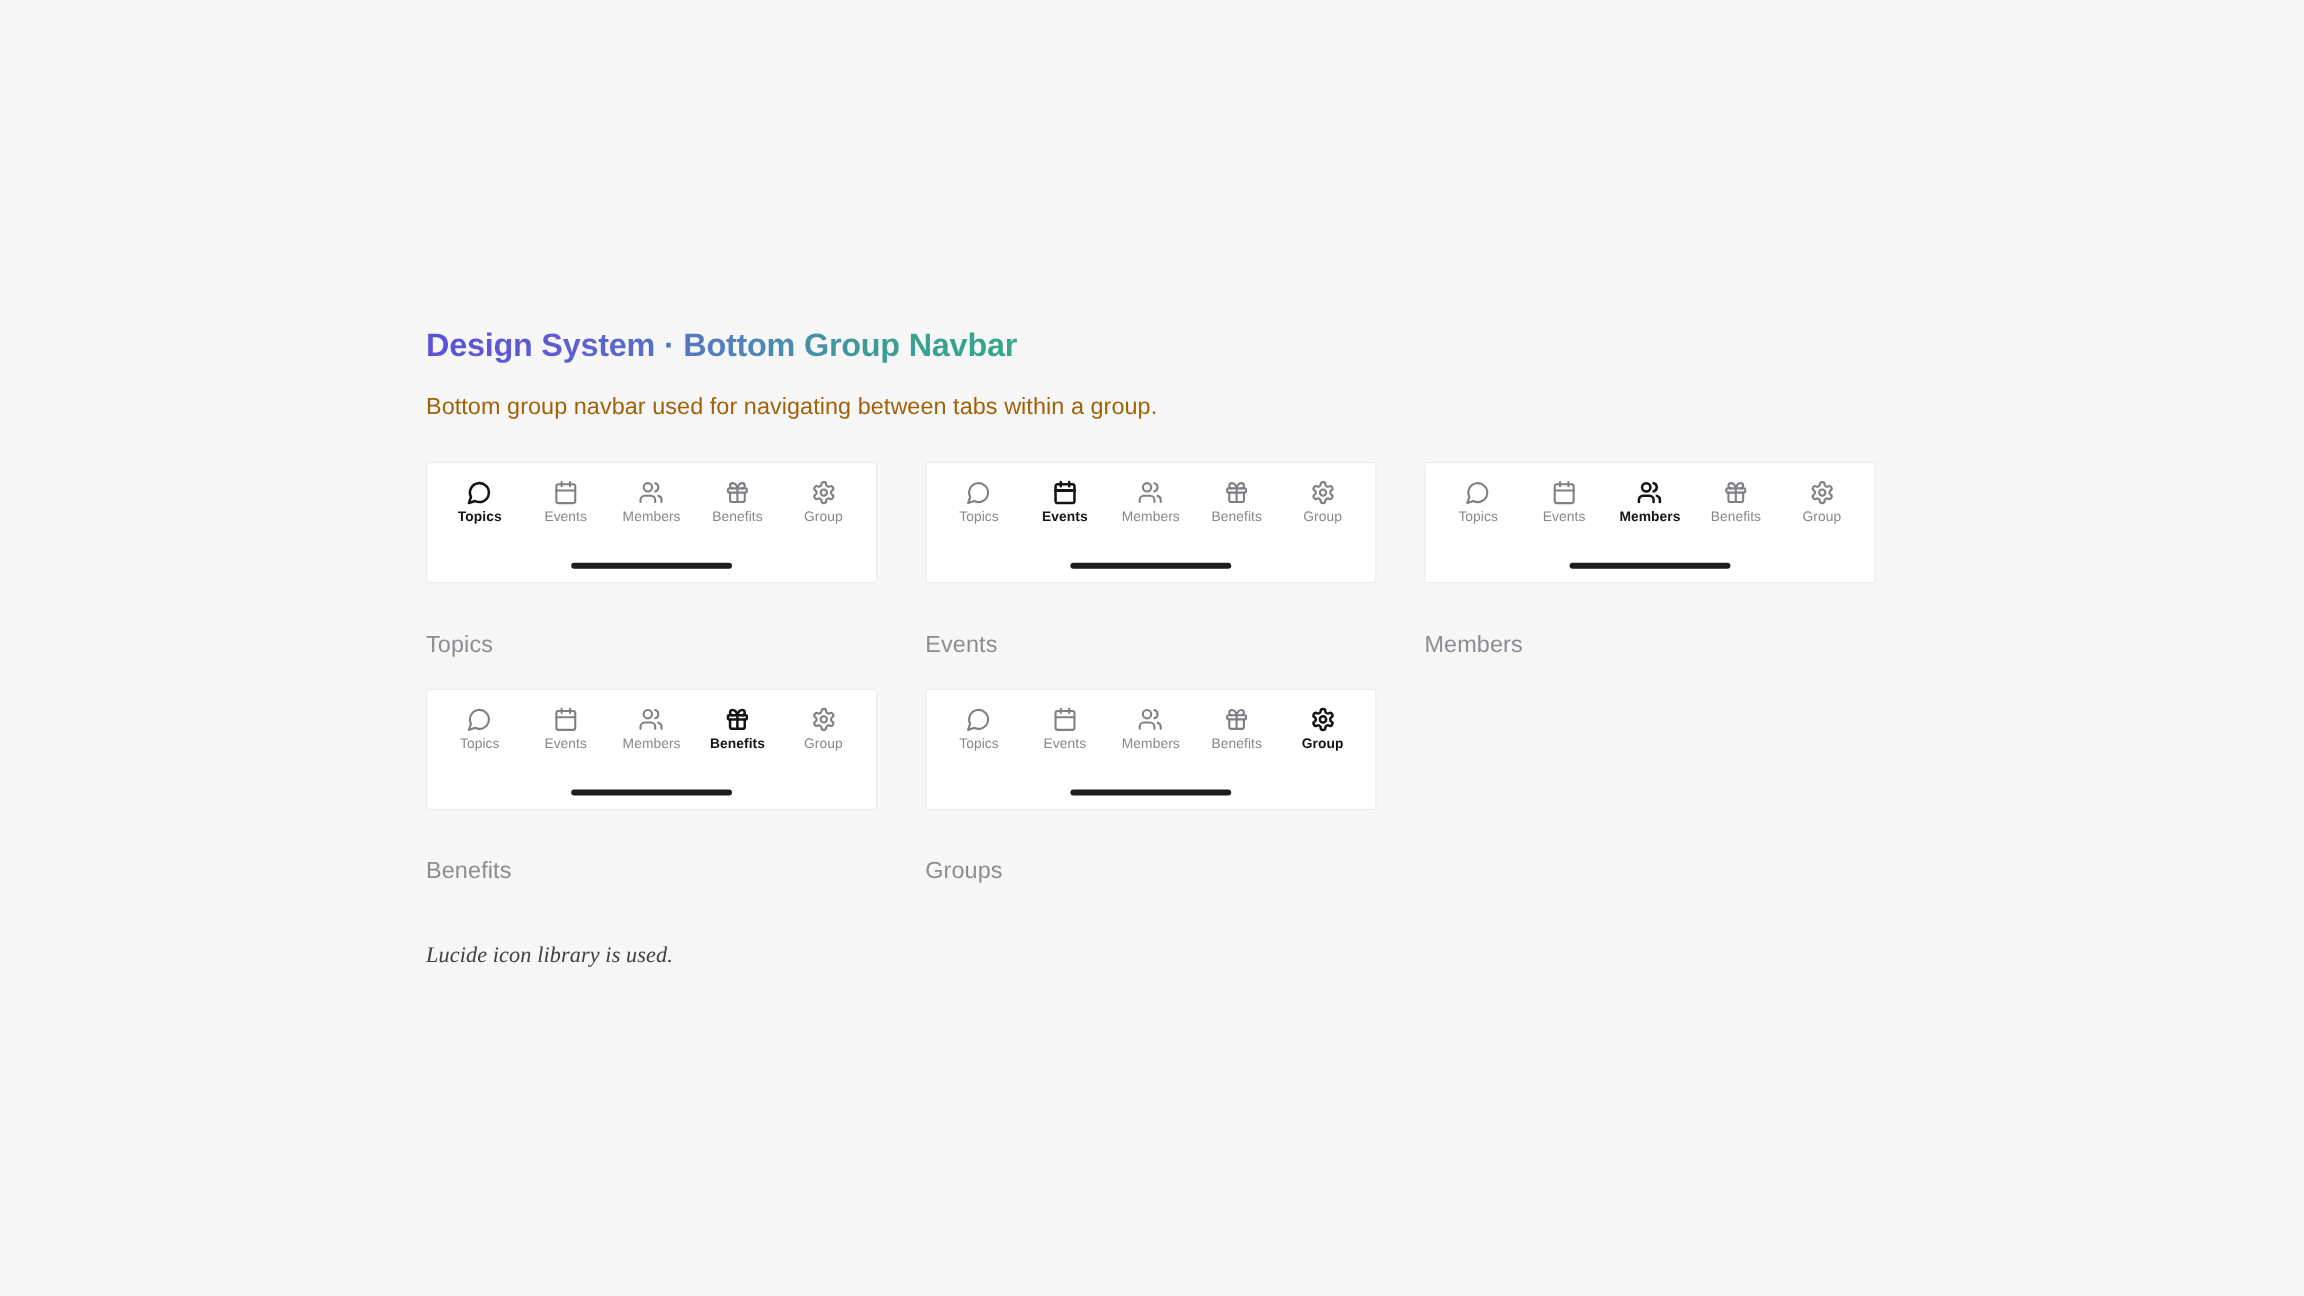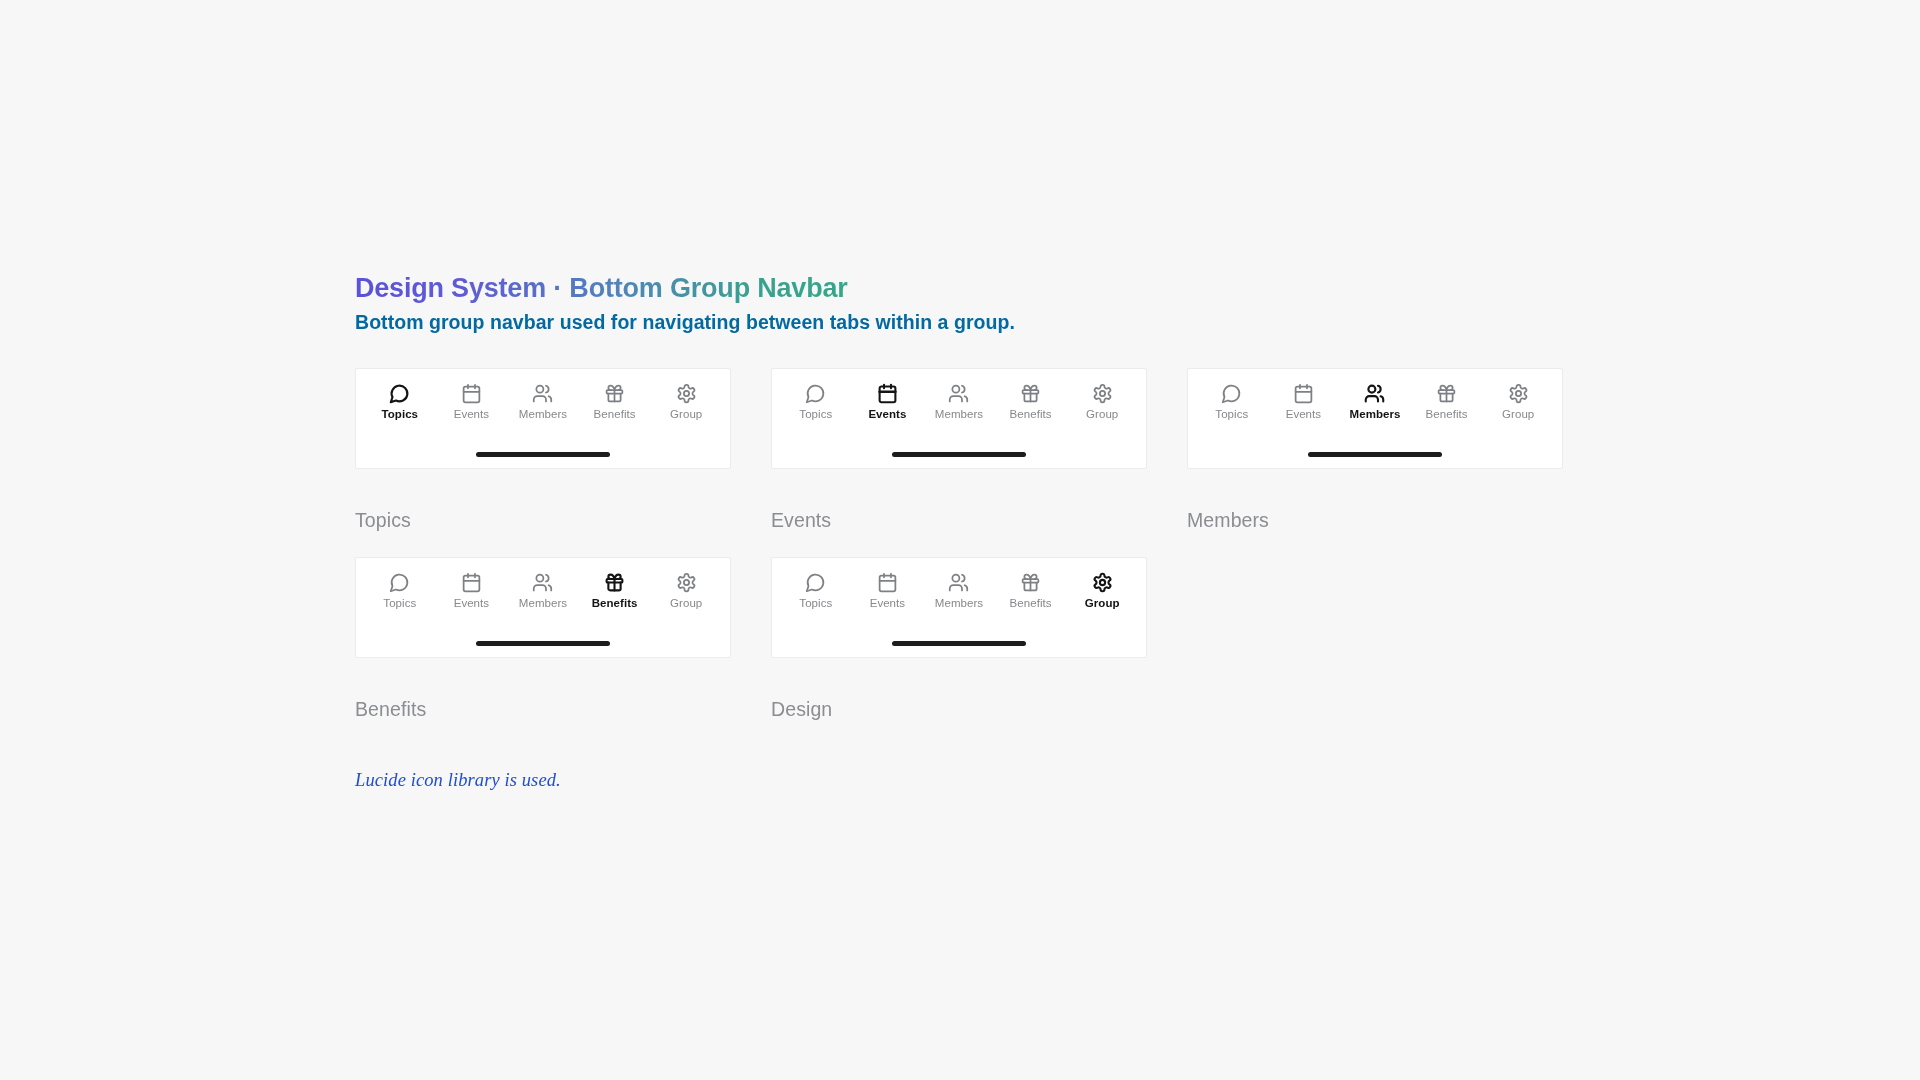--- a/index.html
+++ b/index.html
@@ -32,24 +32,24 @@
     line-height: 1.25;
     background: linear-gradient(90deg, #5b52d8 0%, #5f5bd4 22%, #4f86b8 55%, #3ba08f 80%, #35a78a 100%);
     -webkit-background-clip: text;
     background-clip: text;
     -webkit-text-fill-color: transparent;
     color: #4f7fae;
     width: max-content;
   }
 
   .page-subtitle {
-    margin: 4px 0 0 0;
+    margin: 21px 0 0 0;
     font-size: 19.5px;
-    font-weight: 700;
-    color: #0369a1;
+    font-weight: 400;
+    color: #a16207;
     letter-spacing: 0.05px;
     line-height: 1.3;
   }
 
   
   .grid {
     margin-top: 33px;
     display: grid;
     grid-template-columns: repeat(3, 376px);
     column-gap: 40px;
@@ -136,21 +136,21 @@
     letter-spacing: 0.1px;
     line-height: 1;
   }
 
   
   .footnote {
     margin-top: 51px;
     font-family: "Liberation Serif", serif;
     font-style: italic;
     font-size: 18.5px;
-    color: #1d4ed8;
+    color: #404040;
     letter-spacing: 0.1px;
   }
 </style>
 </head>
 <body>
 
 <div class="page">
 
   <h1 class="page-title">Design System · Bottom Group Navbar</h1>
   <p class="page-subtitle">Bottom group navbar used for navigating between tabs within a group.</p>
@@ -437,19 +437,19 @@
                 <svg viewBox="0 0 24 24" fill="none" stroke="currentColor" stroke-width="2.4" stroke-linecap="round" stroke-linejoin="round">
                   <path d="M12.22 2h-.44a2 2 0 0 0-2 2v.18a2 2 0 0 1-1 1.73l-.43.25a2 2 0 0 1-2 0l-.15-.08a2 2 0 0 0-2.73.73l-.22.38a2 2 0 0 0 .73 2.73l.15.1a2 2 0 0 1 1 1.72v.51a2 2 0 0 1-1 1.74l-.15.09a2 2 0 0 0-.73 2.73l.22.38a2 2 0 0 0 2.73.73l.15-.08a2 2 0 0 1 2 0l.43.25a2 2 0 0 1 1 1.73V20a2 2 0 0 0 2 2h.44a2 2 0 0 0 2-2v-.18a2 2 0 0 1 1-1.73l.43-.25a2 2 0 0 1 2 0l.15.08a2 2 0 0 0 2.73-.73l.22-.39a2 2 0 0 0-.73-2.73l-.15-.08a2 2 0 0 1-1-1.74v-.5a2 2 0 0 1 1-1.74l.15-.09a2 2 0 0 0 .73-2.73l-.22-.38a2 2 0 0 0-2.73-.73l-.15.08a2 2 0 0 1-2 0l-.43-.25a2 2 0 0 1-1-1.73V4a2 2 0 0 0-2-2z"></path>
                   <circle cx="12" cy="12" r="3"></circle>
                 </svg>
               </span>
               <span class="tab-label">Group</span>
             </button>
           </div>
           <div class="home-indicator"></div>
         </div>
-        <div class="example-caption">Design</div>
+        <div class="example-caption">Groups</div>
       </div>
     </div>
 
   <div class="footnote">Lucide icon library is used.</div>
 
 </div>
 
 </body></html>

